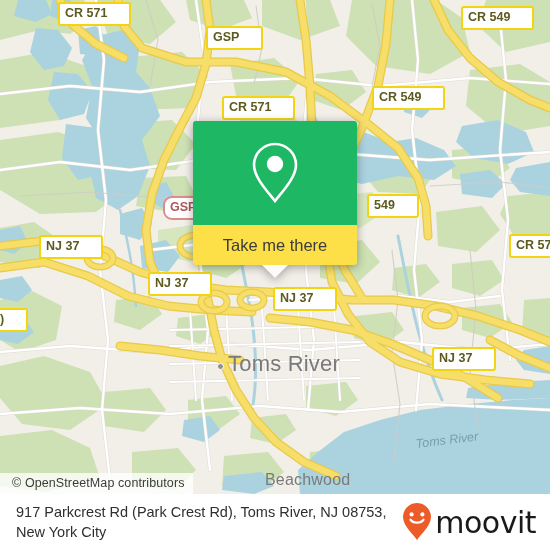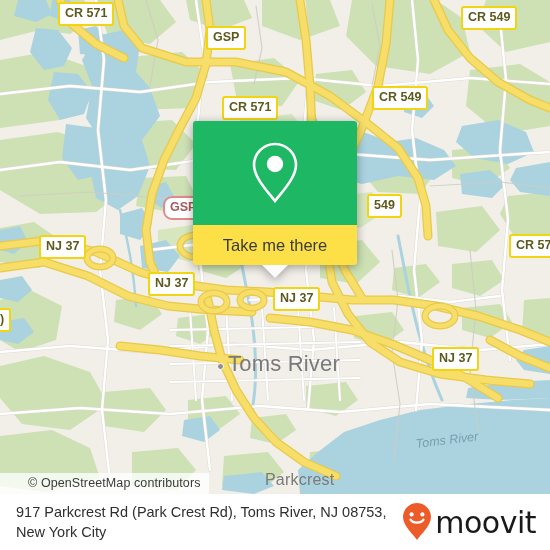--- a/index.html
+++ b/index.html
@@ -11,37 +11,37 @@
   #app{position:relative;width:550px;height:550px;overflow:hidden;background:#fff;}
 
   
   #map{position:absolute;left:0;top:0;width:550px;height:494px;overflow:hidden;background:#f2efe9;}
   #mapsvg{position:absolute;left:0;top:0;}
 
   
   #attrib{
     position:absolute;left:0;bottom:0;
     background:rgba(255,255,255,.78);
-    padding:3px 8px 4px 28px;
+    padding:3px 8px 4px 12px;
     font-size:12.5px;color:#3b3b3b;
     letter-spacing:.1px;
     white-space:nowrap;
   }
 
   
   .shield{
     position:absolute;
     background:#ffffff;
     border:2px solid #f2d411;
     border-radius:3px;
     color:#5d5a1e;
     font-weight:bold;
     font-size:12.5px;
     line-height:1;
-    padding:3px 5px 4px 5px;
+    padding:3px 22px 4px 5px;
     white-space:nowrap;
     box-sizing:border-box;
     text-align:center;
   }
   .shield.motorway{
     background:#ffffff;
     border:2px solid #e08b8b;
     border-radius:9px;
     color:#a85a5a;
   }
@@ -331,21 +331,21 @@
         <ellipse cx="330" cy="246" rx="14" ry="10"></ellipse>
         <ellipse cx="252" cy="300" rx="12" ry="8"></ellipse>
         <ellipse cx="440" cy="316" rx="15" ry="10"></ellipse>
         <ellipse cx="100" cy="258" rx="13" ry="9"></ellipse>
         <ellipse cx="206" cy="212" rx="13" ry="9"></ellipse>
       </g>
     </svg>
 
     <div class="citydot" style="left:217px;top:363px;"></div>
     <div class="place" style="left:228px;top:351px;">Toms River</div>
-    <div class="place small" style="left:265px;top:471px;">Parkcrest</div>
+    <div class="place small" style="left:265px;top:471px;">Beachwood</div>
     <div class="water-label" style="left:415px;top:437px;">Toms River</div>
 
     <div class="shield" style="left:58px;top:2px;">CR 571</div>
     <div class="shield" style="left:206px;top:26px;">GSP</div>
     <div class="shield" style="left:461px;top:6px;">CR 549</div>
     <div class="shield" style="left:222px;top:96px;">CR 571</div>
     <div class="shield" style="left:372px;top:86px;">CR 549</div>
     <div class="shield motorway" style="left:163px;top:196px;">GSP</div>
     <div class="shield" style="left:367px;top:194px;">549</div>
     <div class="shield" style="left:39px;top:235px;">NJ 37</div>

